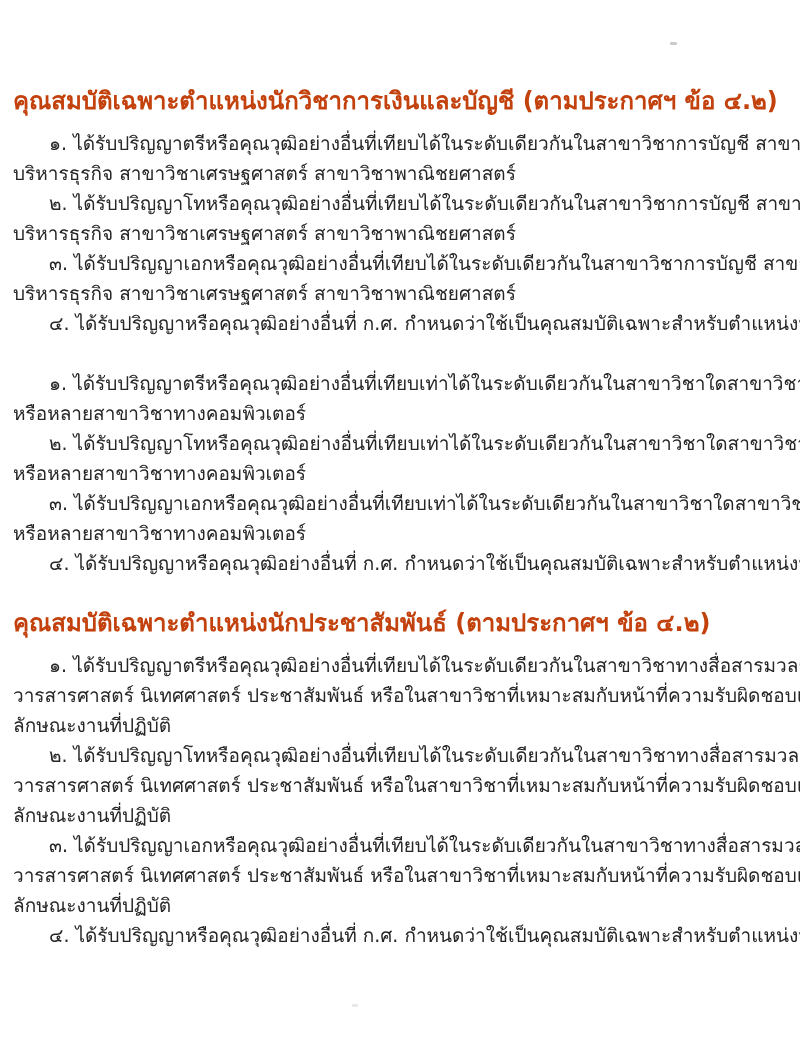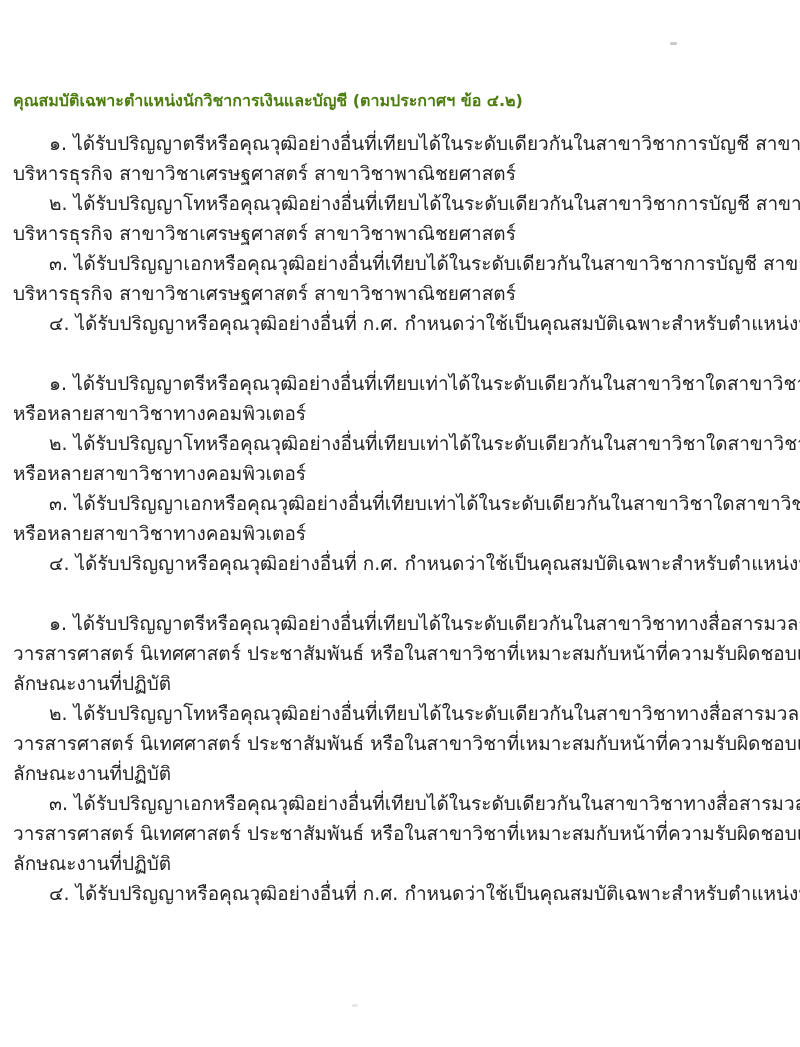--- a/index.html
+++ b/index.html
@@ -17,26 +17,26 @@
   }
   .page {
     box-sizing: border-box;
     width: 800px;
     height: 1047px;
     padding: 86px 14px 0 13px;
     overflow: hidden;
   }
   .doc-section { margin: 0 0 30px 0; }
   .heading {
-    font-size: 16px;
+    font-size: 24px;
     font-weight: 700;
     line-height: 30px;
     margin: 0 0 12px 0;
     white-space: nowrap;
-    color: #4d7c0f;
+    color: #c2410c;
   }
   .item { margin: 0; padding: 0; }
   .line {
     display: block;
     font-size: 19px;
     line-height: 30px;
     white-space: nowrap;
   }
   .line.first { padding-left: 36px; }
   .scan-speck {
@@ -82,20 +82,21 @@
     <p class="item">
       <span class="line first">๓. ได้รับปริญญาเอกหรือคุณวุฒิอย่างอื่นที่เทียบเท่าได้ในระดับเดียวกันในสาขาวิชาใดสาขาวิชาหนึ่ง</span>
       <span class="line">หรือหลายสาขาวิชาทางคอมพิวเตอร์</span>
     </p>
     <p class="item">
       <span class="line first">๔. ได้รับปริญญาหรือคุณวุฒิอย่างอื่นที่ ก.ศ. กำหนดว่าใช้เป็นคุณสมบัติเฉพาะสำหรับตำแหน่งนี้ได้</span>
     </p>
   </section>
 
   <section class="doc-section">
+    <h2 class="heading">คุณสมบัติเฉพาะตำแหน่งนักประชาสัมพันธ์ (ตามประกาศฯ ข้อ ๔.๒)</h2>
     <p class="item">
       <span class="line first">๑. ได้รับปริญญาตรีหรือคุณวุฒิอย่างอื่นที่เทียบได้ในระดับเดียวกันในสาขาวิชาทางสื่อสารมวลชน</span>
       <span class="line">วารสารศาสตร์ นิเทศศาสตร์ ประชาสัมพันธ์ หรือในสาขาวิชาที่เหมาะสมกับหน้าที่ความรับผิดชอบและ</span>
       <span class="line">ลักษณะงานที่ปฏิบัติ</span>
     </p>
     <p class="item">
       <span class="line first">๒. ได้รับปริญญาโทหรือคุณวุฒิอย่างอื่นที่เทียบได้ในระดับเดียวกันในสาขาวิชาทางสื่อสารมวลชน</span>
       <span class="line">วารสารศาสตร์ นิเทศศาสตร์ ประชาสัมพันธ์ หรือในสาขาวิชาที่เหมาะสมกับหน้าที่ความรับผิดชอบและ</span>
       <span class="line">ลักษณะงานที่ปฏิบัติ</span>
     </p>

